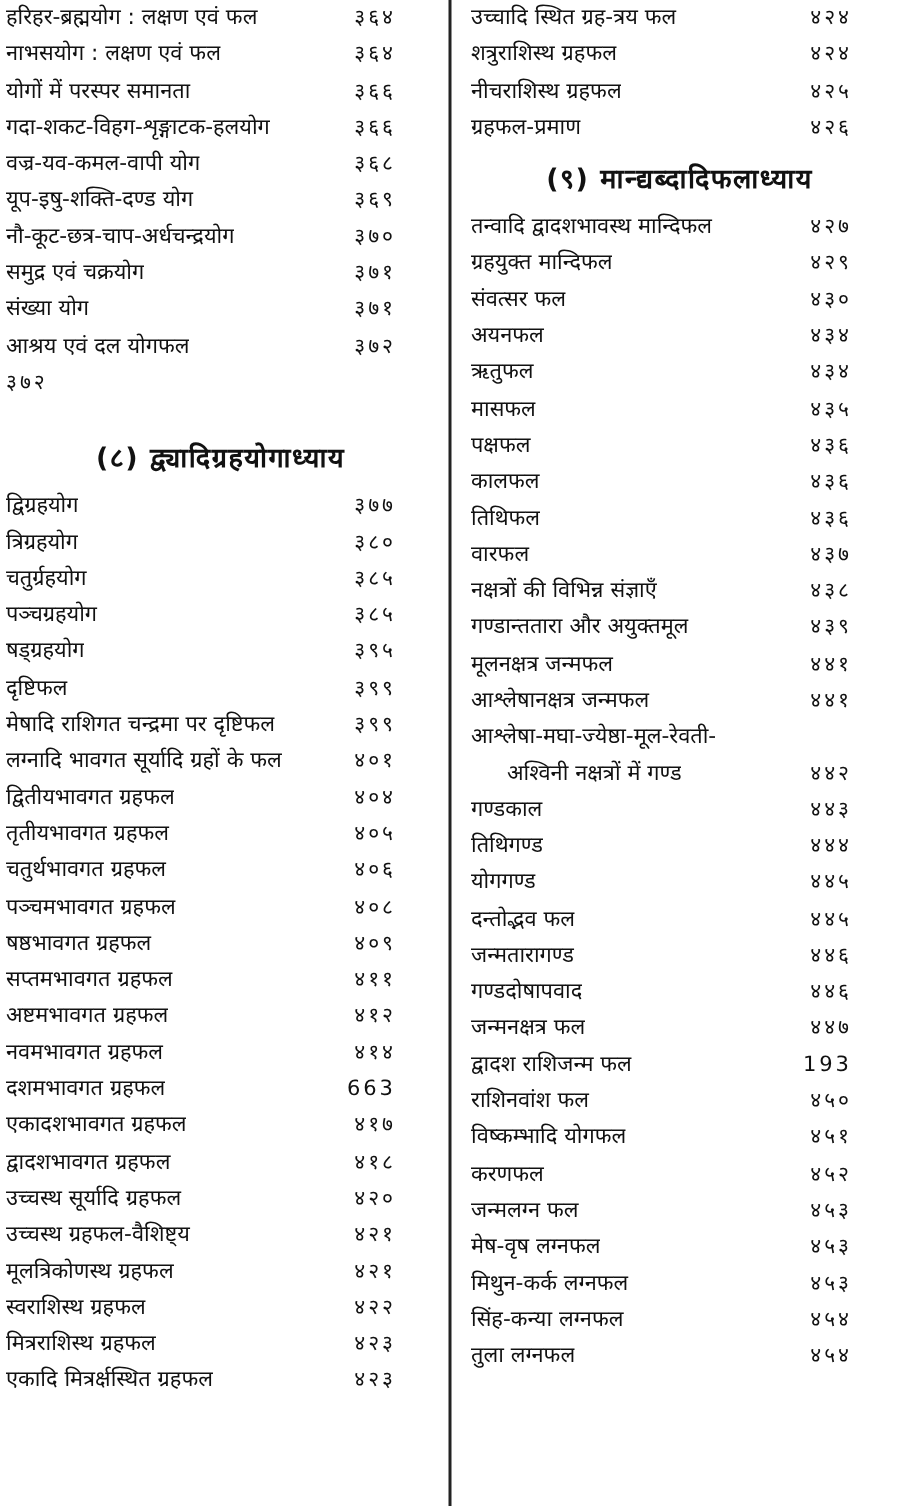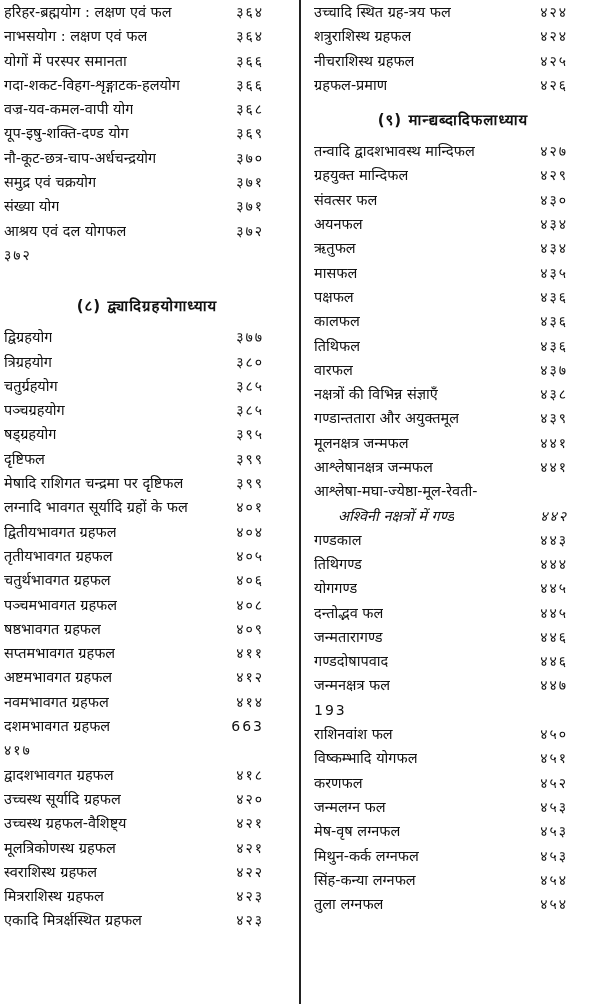--- a/index.html
+++ b/index.html
@@ -16,25 +16,25 @@
   }
   .row {
     position: relative; height: 24.3px; line-height: 24.3px;
     display: flex; justify-content: space-between; align-items: center;
     font-size: 14.5px; white-space: nowrap;
   }
   .col-left .row { padding-left: 4px; padding-right: 30px; }
   .col-right .row { padding-left: 8px; padding-right: 32px; }
   .row .t { overflow: hidden; }
   .row .p { font-size: 14px; letter-spacing: 2px; }
-  .row.cont { height: 24px; font-style: italic; }
+  .row.cont { height: 24px; }
   .row.cont .t { padding-left: 24px; }
   .heading {
     height: 38px; line-height: 38px; text-align: center;
-    font-size: 15px; font-weight: bold; letter-spacing: 1px;
+    font-size: 18px; font-weight: bold; letter-spacing: 1px;
   }
   .col-left .heading { margin-top: 20px; }
   .col-right .heading { margin-top: 4px; }
 </style>
 </head>
 <body>
 
 <div class="page">
 
   <div class="col col-left">
@@ -147,20 +147,21 @@
         </div>
         <div class="row">
           <span class="t">नवमभावगत ग्रहफल</span>
           <span class="p">४१४</span>
         </div>
         <div class="row">
           <span class="t">दशमभावगत ग्रहफल</span>
           <span class="p">663</span>
         </div>
         <div class="row">
+          <span class="t">एकादशभावगत ग्रहफल</span>
           <span class="p">४१७</span>
         </div>
         <div class="row">
           <span class="t">द्वादशभावगत ग्रहफल</span>
           <span class="p">४१८</span>
         </div>
         <div class="row">
           <span class="t">उच्चस्थ सूर्यादि ग्रहफल</span>
           <span class="p">४२०</span>
         </div>
@@ -298,20 +299,21 @@
         </div>
         <div class="row">
           <span class="t">गण्डदोषापवाद</span>
           <span class="p">४४६</span>
         </div>
         <div class="row">
           <span class="t">जन्मनक्षत्र फल</span>
           <span class="p">४४७</span>
         </div>
         <div class="row">
+          <span class="t">द्वादश राशिजन्म फल</span>
           <span class="p">193</span>
         </div>
         <div class="row">
           <span class="t">राशिनवांश फल</span>
           <span class="p">४५०</span>
         </div>
         <div class="row">
           <span class="t">विष्कम्भादि योगफल</span>
           <span class="p">४५१</span>
         </div>

